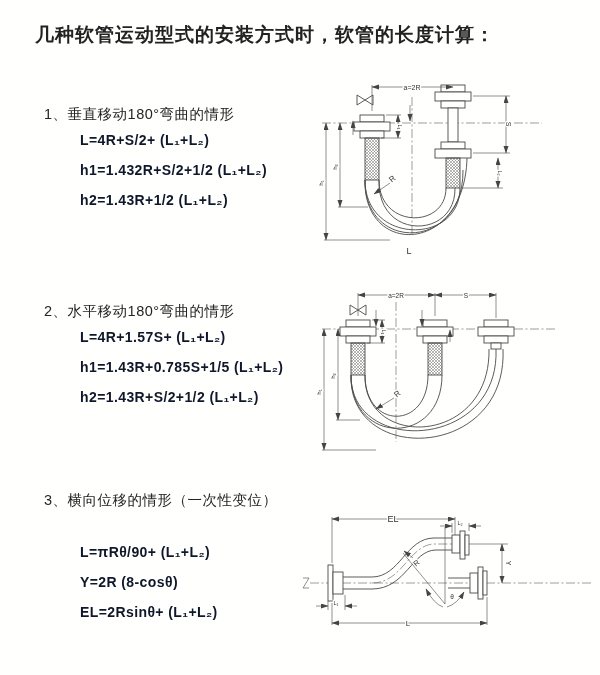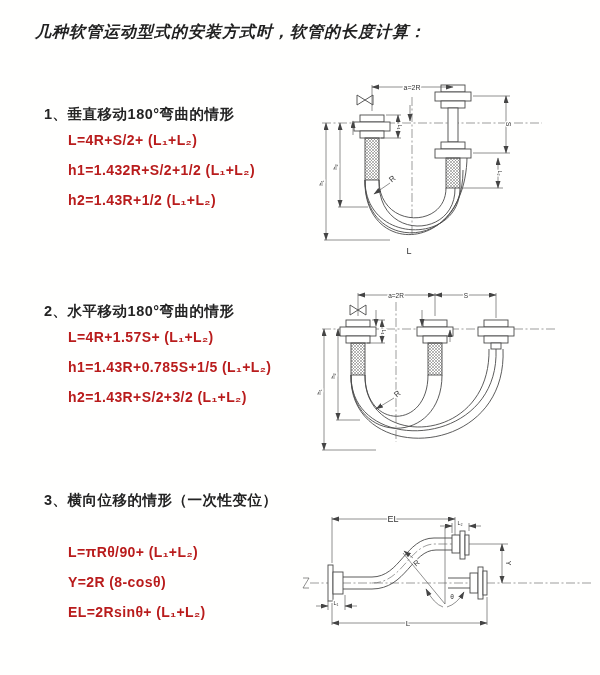--- a/index.html
+++ b/index.html
@@ -5,29 +5,29 @@
   html,body{margin:0;padding:0;}
   body{
     width:600px;height:675px;position:relative;overflow:hidden;
     background:#fffffe;
     font-family:"Liberation Sans","DejaVu Sans",sans-serif;
     color:#2b2b2b;
   }
   .page{position:absolute;inset:0;}
   .title{
     position:absolute;left:35px;top:22px;
-    font-size:16px;font-weight:bold;letter-spacing:1px;color:#222;font-style:italic;
+    font-size:19px;font-weight:bold;letter-spacing:1px;color:#222;
   }
   .sec-heading{
     position:absolute;left:44px;
-    font-size:14.5px;font-weight:bold;letter-spacing:0.5px;color:#242424;
+    font-size:14.5px;font-weight:normal;letter-spacing:0.5px;color:#242424;
   }
   .formula{
-    position:absolute;left:68px;
-    font-size:14px;font-weight:600;letter-spacing:0.4px;color:#b91c1c;
+    position:absolute;left:80px;
+    font-size:14px;font-weight:600;letter-spacing:0.4px;color:#0f172a;
     white-space:pre;
   }
   svg.diagram{position:absolute;overflow:visible;}
   svg .ln{stroke:#4a4a4a;stroke-width:0.9;fill:none;}
   svg .thin{stroke:#555;stroke-width:0.65;fill:none;}
   svg .cl{stroke:#5a5a5a;stroke-width:0.6;fill:none;stroke-dasharray:9 2.5 2 2.5;}
   svg .fit{stroke:#4a4a4a;stroke-width:0.9;fill:#fffffe;}
   svg .mesh{stroke:#4a4a4a;stroke-width:0.9;}
   svg text.lbl{
     font-family:"Liberation Sans","DejaVu Sans",sans-serif;
@@ -43,21 +43,21 @@
   <div class="title">几种软管运动型式的安装方式时，软管的长度计算：</div>
 
   <div class="sec-heading" style="top:105px">1、垂直移动180°弯曲的情形</div>
   <div class="formula" style="top:132px">L=4R+S/2+ (L₁+L₂)</div>
   <div class="formula" style="top:162px">h1=1.432R+S/2+1/2 (L₁+L₂)</div>
   <div class="formula" style="top:192px">h2=1.43R+1/2 (L₁+L₂)</div>
 
   <div class="sec-heading" style="top:302px">2、水平移动180°弯曲的情形</div>
   <div class="formula" style="top:329px">L=4R+1.57S+ (L₁+L₂)</div>
   <div class="formula" style="top:359px">h1=1.43R+0.785S+1/5 (L₁+L₂)</div>
-  <div class="formula" style="top:389px">h2=1.43R+S/2+3/2 (L₁+L₂)</div>
+  <div class="formula" style="top:389px">h2=1.43R+S/2+1/2 (L₁+L₂)</div>
 
   <div class="sec-heading" style="top:491px">3、横向位移的情形（一次性变位）</div>
   <div class="formula" style="top:544px">L=πRθ/90+ (L₁+L₂)</div>
   <div class="formula" style="top:574px">Y=2R (8-cosθ)</div>
   <div class="formula" style="top:604px">EL=2Rsinθ+ (L₁+L₂)</div>
 
   <svg class="diagram" style="left:310px;top:75px" width="290" height="185" viewBox="0 0 290 185">
     <defs>
       <pattern id="mesh" width="3" height="3" patternUnits="userSpaceOnUse">
         <path d="M0,0 L3,3 M3,0 L0,3" stroke="#6e6e6e" stroke-width="0.5"></path>

